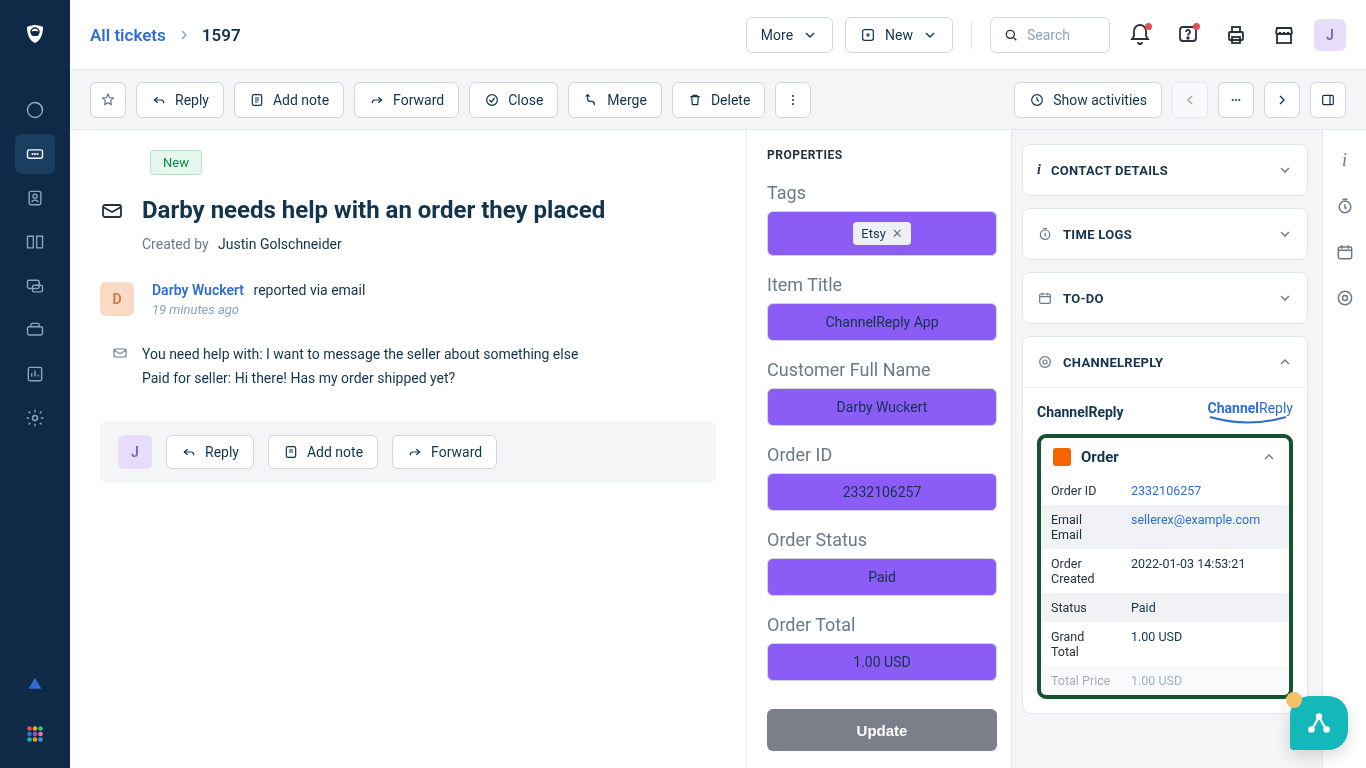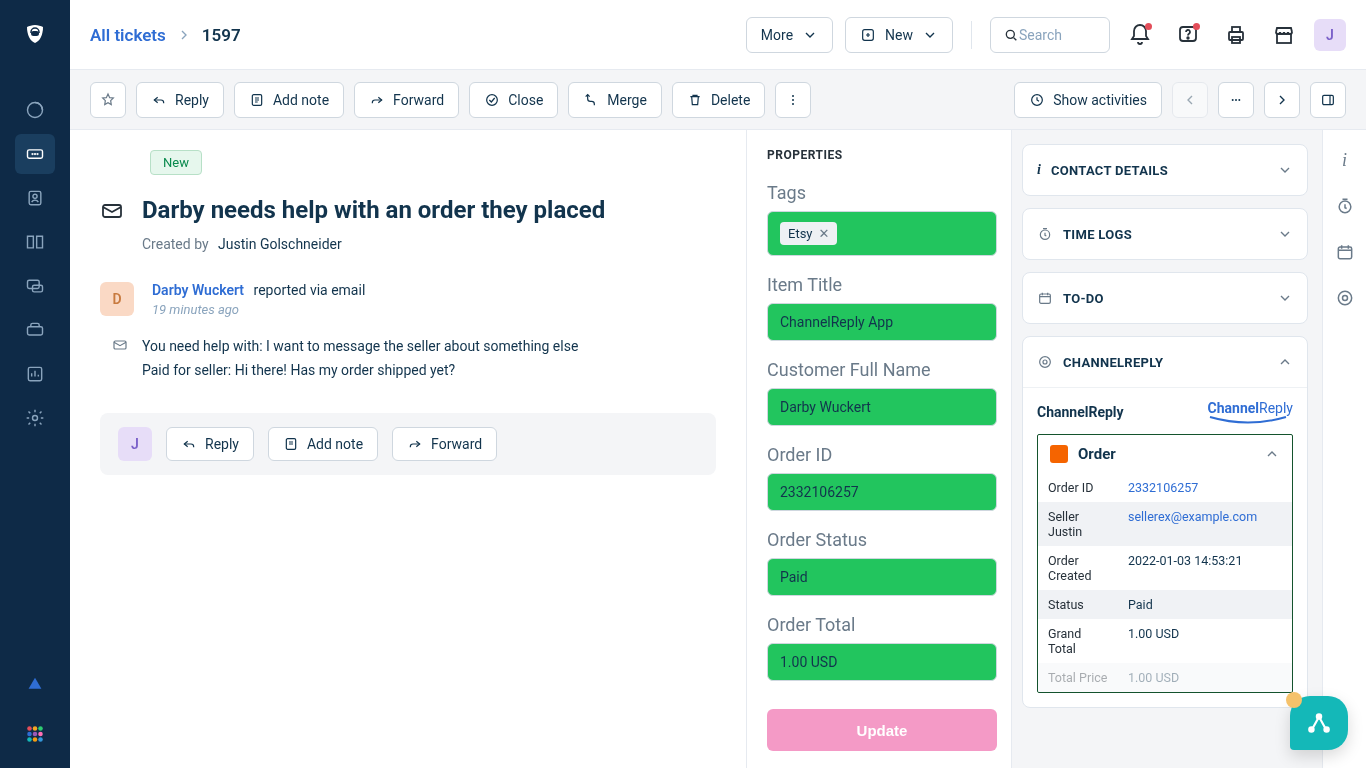--- a/index.html
+++ b/index.html
@@ -20,21 +20,21 @@
 
 
 .topbar { height: 70px; border-bottom: 1px solid #e6eaf0; display: flex; align-items: center; padding: 0 20px; gap: 12px; }
 .breadcrumb { display: flex; align-items: center; gap: 10px; font-size: 17px; }
 .breadcrumb .link { color: #2f6dd4; font-weight: 600; cursor: pointer; }
 .breadcrumb .chev { color: #8aa4bd; }
 .breadcrumb .current { color: #12344d; font-weight: 600; }
 .topbar .spacer { flex: 1; }
 .topbar .btn { height: 36px; padding: 0 14px; border: 1px solid #cfd7df; border-radius: 6px; background: #fff; display: flex; align-items: center; gap: 9px; cursor: pointer; color: #12344d; font-size: 14px; }
 .topbar .sep { width: 1px; height: 28px; background: #e0e6ed; margin: 0 6px; }
-.topbar .search { display: flex; align-items: center; border: 1px solid #cfd7df; border-radius: 6px; height: 36px; padding: 0 12px; width: 120px; color: #8aa4bd; cursor: pointer; }
+.topbar .search { display: flex; align-items: center; gap: 8px; border: 1px solid #cfd7df; border-radius: 6px; height: 36px; padding: 0 12px; width: 120px; color: #8aa4bd; cursor: pointer; }
 .topbar .icon-btn { width: 36px; height: 36px; display: flex; align-items: center; justify-content: center; cursor: pointer; color: #27313a; position: relative; }
 .topbar .icon-btn .dot { position: absolute; top: 6px; right: 6px; width: 7px; height: 7px; border-radius: 50%; background: #e34d59; }
 .topbar .avatar { width: 32px; height: 32px; border-radius: 6px; background: #e7ddf8; color: #7b61c9; display: flex; align-items: center; justify-content: center; font-weight: 600; cursor: pointer; }
 
 
 .actionbar { height: 60px; background: #f4f5f7; border-bottom: 1px solid #e6eaf0; display: flex; align-items: center; padding: 0 20px; gap: 10px; }
 .actionbar .abtn { height: 36px; padding: 0 14px; border: 1px solid #cfd7df; border-radius: 6px; background: #fff; display: flex; align-items: center; gap: 8px; cursor: pointer; color: #12344d; }
 .actionbar .iconbtn { width: 36px; height: 36px; border: 1px solid #cfd7df; border-radius: 6px; background: #fff; display: flex; align-items: center; justify-content: center; cursor: pointer; }
 .actionbar .spacer { flex: 1; }
 
@@ -48,50 +48,50 @@
 .ticket-header .mail-icon { width: 24px; margin-top: 4px; color: #27313a; }
 .ticket-title { font-size: 24px; font-weight: 700; line-height: 1.3; }
 .created-by { margin-left: 42px; margin-top: 6px; color: #12344d; font-size: 14px; }
 .created-by .label { color: #6a7a89; margin-right: 6px; }
 
 .message-block { display: flex; gap: 18px; margin-top: 30px; }
 .message-avatar { width: 34px; height: 34px; border-radius: 6px; background: #fad9c5; color: #c87a3f; display: flex; align-items: center; justify-content: center; font-weight: 600; }
 .message-meta .name-link { color: #2f6dd4; font-weight: 600; cursor: pointer; }
 .message-meta .via { color: #12344d; margin-left: 6px; }
 .message-meta .time { color: #8aa4bd; font-style: italic; font-size: 13px; margin-top: 4px; }
-.message-body { margin-left: 42px; margin-top: 18px; line-height: 1.7; color: #12344d; }
+.message-body { margin-left: 42px; margin-top: 26px; line-height: 1.7; color: #12344d; }
 
 .reply-box { margin-top: 30px; background: #f4f5f7; border-radius: 8px; padding: 14px 18px; display: flex; align-items: center; gap: 14px; }
 .reply-box .r-avatar { width: 34px; height: 34px; border-radius: 6px; background: #e7ddf8; color: #7b61c9; display: flex; align-items: center; justify-content: center; font-weight: 600; }
 .reply-box .r-btn { height: 34px; padding: 0 14px; border: 1px solid #cfd7df; border-radius: 6px; background: #fff; display: flex; align-items: center; gap: 8px; cursor: pointer; color: #12344d; }
 
 
 .props-col { width: 265px; padding: 18px 14px 18px 20px; overflow-y: auto; border-right: 1px solid #e6eaf0; background: #fff; position: relative; }
 .props-col .panel-title { font-size: 12px; letter-spacing: 0.5px; color: #27313a; font-weight: 700; margin-bottom: 20px; }
 .form-group { margin-bottom: 18px; }
 .form-group .label { font-size: 18px; color: #6a7a89; margin-bottom: 8px; }
-.form-group .input { border: 1px solid #cfd7df; border-radius: 6px; padding: 10px 12px; font-size: 14px; color: #12344d; background: #22c55e; }
+.form-group .input { border: 1px solid #cfd7df; border-radius: 6px; padding: 10px 12px; font-size: 14px; color: #12344d; background: #8b5cf6; text-align: center; }
 .tag-chip { display: inline-flex; align-items: center; gap: 6px; background: #eef1f4; border-radius: 4px; padding: 4px 8px; font-size: 13px; }
 .tag-chip .x { color: #6a7a89; cursor: pointer; }
-.update-btn { width: 100%; height: 42px; background: #ec4899; opacity: 0.55; color: #fff; border: none; border-radius: 6px; font-size: 15px; font-weight: 600; cursor: pointer; margin-top: 10px; }
+.update-btn { width: 100%; height: 42px; background: #0f172a; opacity: 0.55; color: #fff; border: none; border-radius: 6px; font-size: 15px; font-weight: 600; cursor: pointer; margin-top: 10px; }
 
 
 .right-col { width: 310px; padding: 14px 14px 14px 10px; overflow-y: auto; background: #f4f5f7; position: relative; }
 .acc-item { border: 1px solid #e0e6ed; border-radius: 8px; background: #fff; margin-bottom: 12px; }
 .acc-header { height: 50px; display: flex; align-items: center; padding: 0 14px; gap: 10px; cursor: pointer; }
 .acc-header .acc-title { font-size: 13px; font-weight: 700; letter-spacing: 0.3px; color: #12344d; flex: 1; }
 .acc-header .chev { color: #6a7a89; }
 .acc-body { padding: 12px 14px 14px; border-top: 1px solid #eef1f4; }
 .cr-header { display: flex; align-items: center; justify-content: space-between; margin-bottom: 10px; }
 .cr-header .cr-name { font-weight: 700; font-size: 14px; }
 .cr-logo { display: inline-flex; align-items: baseline; font-weight: 700; font-size: 14px; }
 .cr-logo .c1 { color: #2f6dd4; }
 .cr-logo .c2 { color: #2f6dd4; }
 
-.order-card { border: 1px solid #14532d; border-radius: 2px; overflow: hidden; }
+.order-card { border: 4px solid #14532d; border-radius: 9px; overflow: hidden; }
 .order-card .oc-header { display: flex; align-items: center; gap: 10px; padding: 10px 12px; cursor: pointer; }
 .order-card .oc-header .oc-title { font-weight: 700; flex: 1; font-size: 15px; }
 .order-card table { width: 100%; border-collapse: collapse; font-size: 12.5px; }
 .order-card td { padding: 7px 10px; vertical-align: top; }
 .order-card td.k { width: 80px; color: #27313a; }
 .order-card td.v { color: #12344d; }
 .order-card td.v .lnk { color: #2f6dd4; cursor: pointer; word-break: break-all; }
 .order-card tr.stripe { background: #f0f2f5; }
 
 
@@ -534,21 +534,21 @@
                     </svg>
                   </span>
               </div>
               <table>
                 <tbody>
                     <tr>
                       <td class="k">Order ID</td>
                       <td class="v"><span class="lnk">2332106257</span></td>
                     </tr>
                 <tr class="stripe">
-                      <td class="k">Seller Justin</td>
+                      <td class="k">Email Email</td>
                       <td class="v"><span class="lnk">sellerex@example.com</span></td>
                     </tr>
                 <tr>
                       <td class="k">Order Created</td>
                       <td class="v">2022-01-03 14:53:21</td>
                     </tr>
                 <tr class="stripe">
                       <td class="k">Status</td>
                       <td class="v">Paid</td>
                     </tr>

